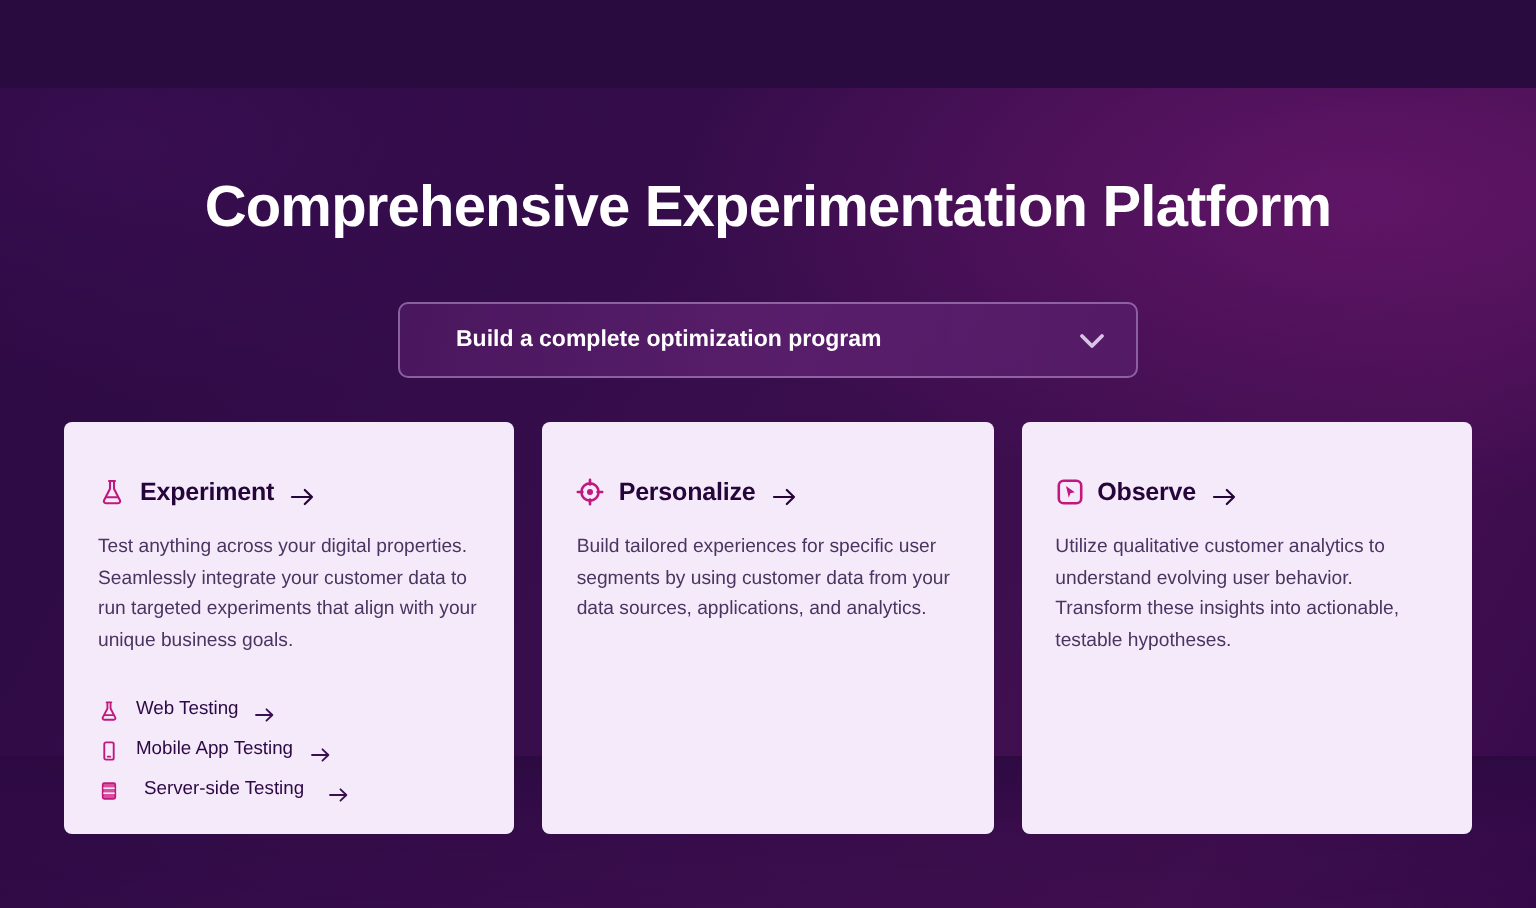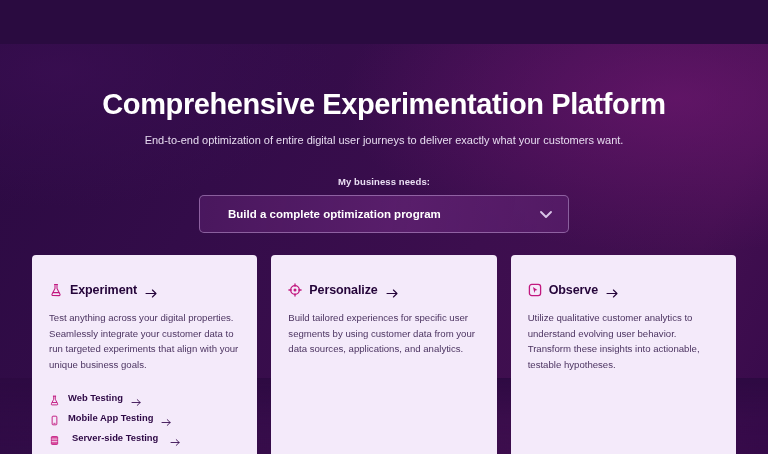--- a/index.html
+++ b/index.html
@@ -194,21 +194,21 @@
   }
   .link-row:last-child { margin-bottom: 0; gap: 12px; }
   .link-icon {
     width: 11px;
     height: 11px;
     flex: 0 0 11px;
     display: block;
   }
   .link-label {
     font-size: 9.4px;
-    font-weight: bold;
+    font-weight: normal;
     color: #2d0845;
   }
   .link-arrow {
     width: 11px;
     height: 9px;
     display: block;
   }
 </style>
 </head>
 <body>
@@ -216,25 +216,23 @@
 <div id="stage">
 
   <div class="grid-wrap">
     <div class="grid-h"></div>
     <div class="grid-v"></div>
     <div class="grid-fade"></div>
   </div>
 
   <div class="header">
     <h1 class="page-title">Comprehensive Experimentation Platform</h1>
-    <p class="page-subtitle">End-to-end optimization of entire digital user journeys to deliver exactly what your customers want.</p>
   </div>
 
   <div class="selector-block">
-    <div class="selector-label">My business needs:</div>
     <div class="select-box">
       <span class="select-value">Build a complete optimization program</span>
       <span class="chev">
         <svg viewBox="0 0 16 16" width="16" height="16" aria-hidden="true">
           <path d="M3 6 L8 11 L13 6" fill="none" stroke="#d9c4e8" stroke-width="1.9" stroke-linecap="round" stroke-linejoin="round"></path>
         </svg>
       </span>
     </div>
   </div>
 

